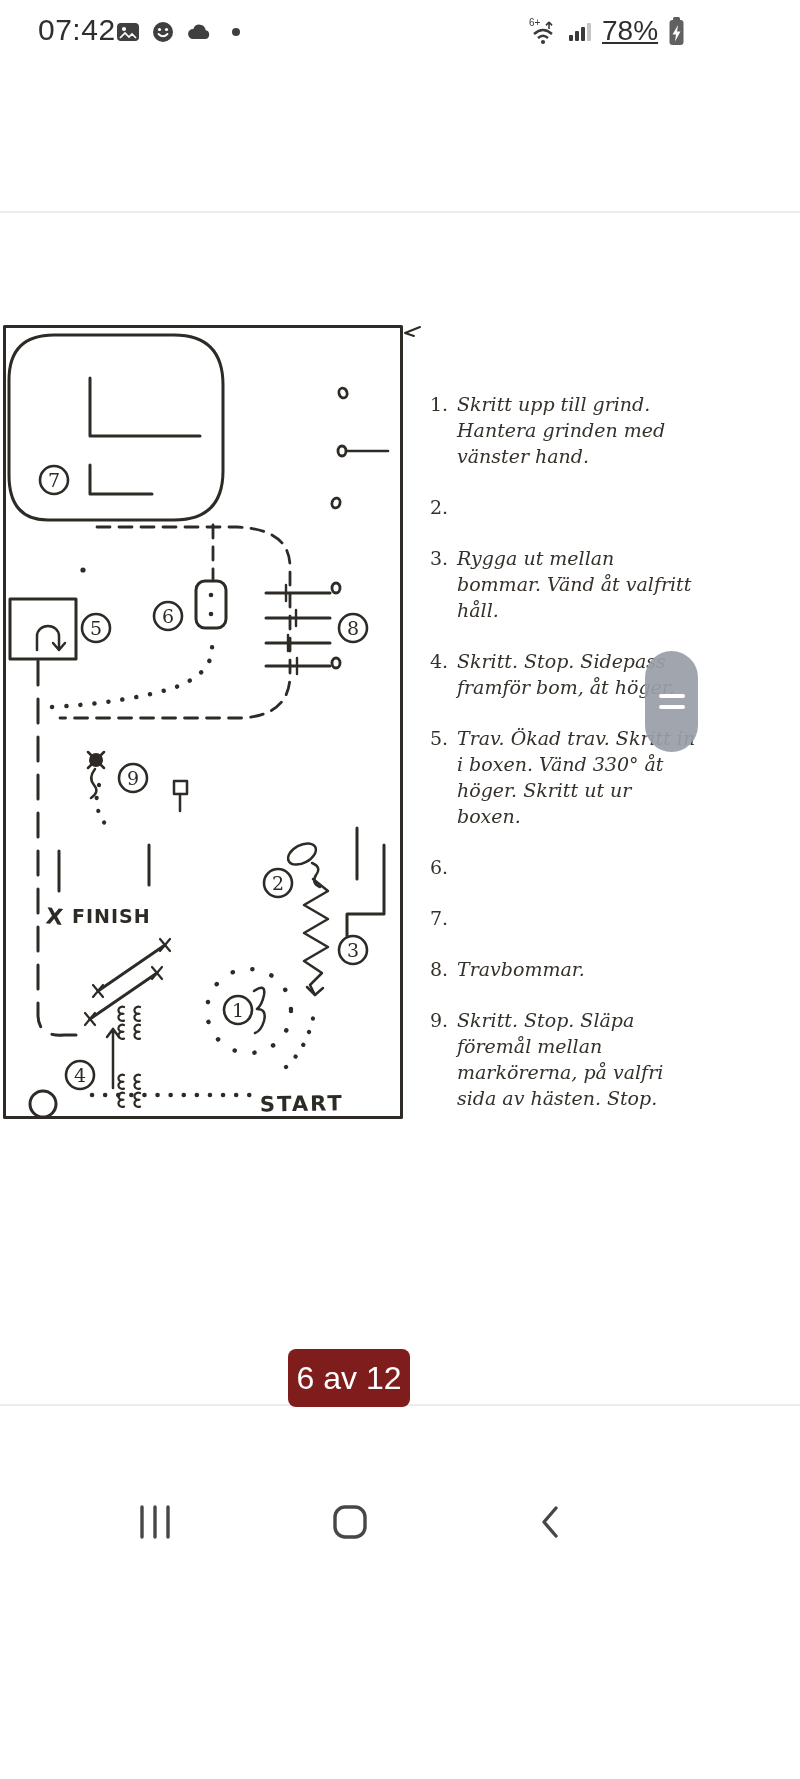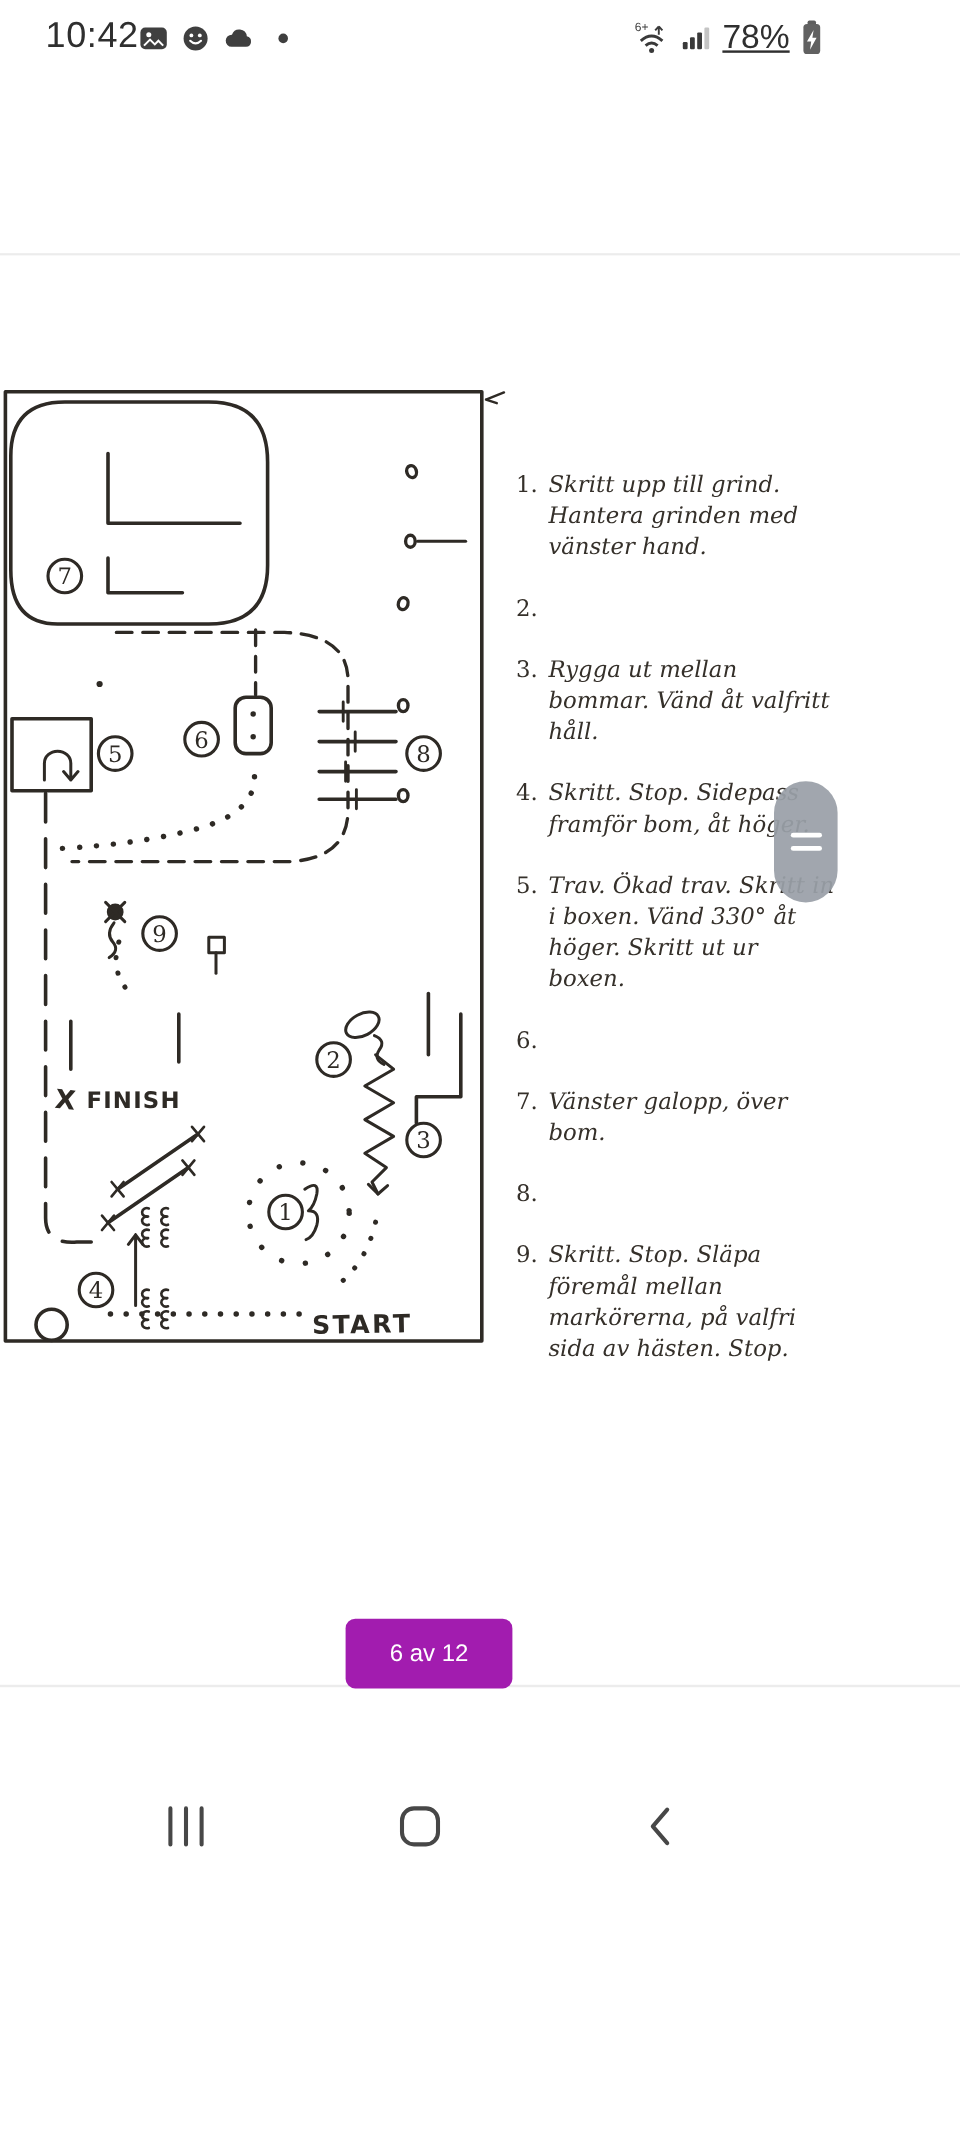--- a/index.html
+++ b/index.html
@@ -27,38 +27,38 @@
   .instr-item{display:flex;}
   .instr-num{width:27px;flex:none;font-size:19px;line-height:26px;}
   .instr-text{width:240px;font-size:19px;line-height:26px;font-style:italic;}
 
   
   .scroll-handle{position:absolute;left:645px;top:651px;width:53px;height:101px;background:#9aa0a8;opacity:.93;
                  border-radius:27px;display:flex;flex-direction:column;align-items:center;justify-content:center;gap:7px;z-index:6;}
   .scroll-handle .bar{width:26px;height:4px;background:#fff;border-radius:2px;}
 
   
-  .page-pill{position:absolute;left:288px;top:1349px;width:139px;height:58px;background:#a21caf;border-radius:8px;
-             display:flex;align-items:center;justify-content:center;color:#fff;font-size:20px;z-index:5;}
+  .page-pill{position:absolute;left:288px;top:1349px;width:122px;height:58px;background:#7f1d1d;border-radius:8px;
+             display:flex;align-items:center;justify-content:center;color:#fff;font-size:32px;z-index:5;}
 
   
   .navbar{position:absolute;left:0;top:1480px;width:800px;height:90px;background:#fff;}
   .nav-btn{position:absolute;top:18px;width:48px;height:48px;display:flex;align-items:center;justify-content:center;}
   .nav-recents{left:131px;} .nav-home{left:326px;} .nav-back{left:526px;}
 
   svg{display:block}
   .ink{stroke:#2e2a25;fill:none;stroke-linecap:round;stroke-linejoin:round;}
   .map-label{font-family:"DejaVu Sans",sans-serif;font-weight:bold;fill:#2e2a25;}
   .station-num{font-family:"DejaVu Serif",serif;font-size:19px;fill:#2e2a25;text-anchor:middle;}
 </style>
 </head>
 <body>
 
 <div class="status-bar">
-  <div class="time">10:42</div>
+  <div class="time">07:42</div>
 
   <div class="status-left-icons">
     <span>
       <svg width="24" height="20" viewBox="0 0 24 20">
         <rect x="1" y="1" width="22" height="18" rx="4" fill="#3f3f3f"></rect>
         <circle cx="8" cy="7" r="2.1" fill="#fff"></circle>
         <path d="M4,16 l5,-5 4,4 3,-3 4,4" stroke="#fff" stroke-width="1.7" fill="none"></path>
       </svg>
     </span>
     <span>
@@ -270,24 +270,24 @@
     </div>
     <div class="instr-item">
       <span class="instr-num">5.</span>
       <span class="instr-text">Trav. Ökad trav. Skritt in i boxen. Vänd 330° åt höger. Skritt ut ur boxen.</span>
     </div>
     <div class="instr-item">
       <span class="instr-num">6.</span>
     </div>
     <div class="instr-item">
       <span class="instr-num">7.</span>
-      <span class="instr-text">Vänster galopp, över bom.</span>
     </div>
     <div class="instr-item">
       <span class="instr-num">8.</span>
+      <span class="instr-text">Travbommar.</span>
     </div>
     <div class="instr-item">
       <span class="instr-num">9.</span>
       <span class="instr-text">Skritt. Stop. Släpa föremål mellan markörerna, på valfri sida av hästen. Stop.</span>
     </div>
   </div>
 </div>
 
 <div class="scroll-handle">
   <div class="bar"></div>

